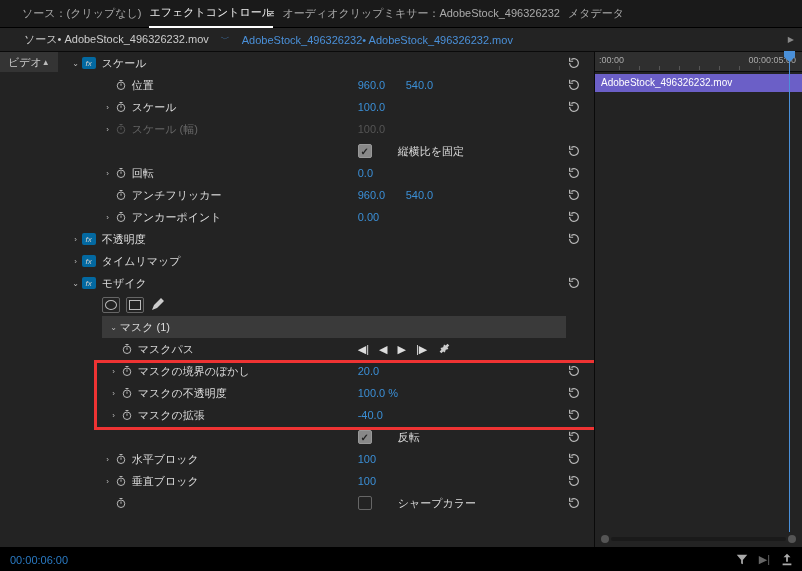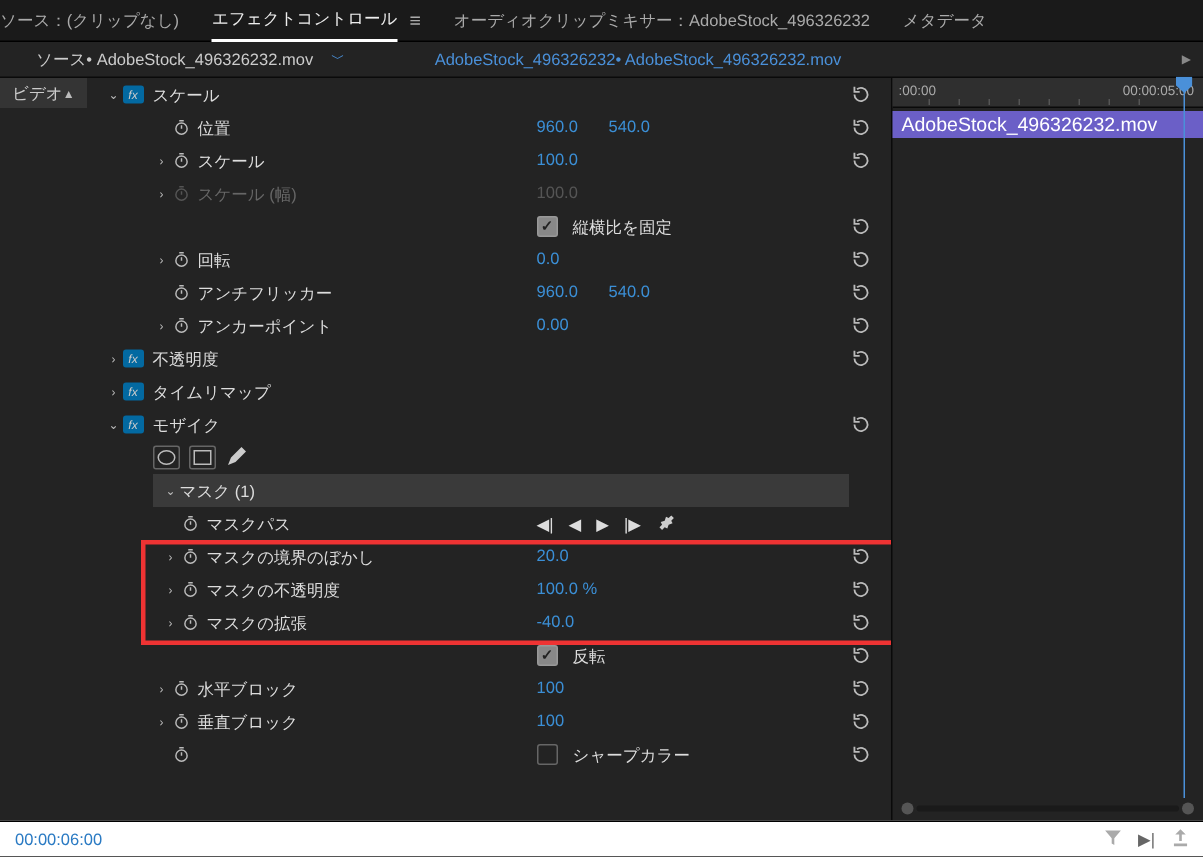--- a/index.html
+++ b/index.html
@@ -12,39 +12,39 @@
     height: 571px;
     overflow: hidden;
     position: relative;
   }
   .tabbar {
     display: flex;
     align-items: center;
     height: 28px;
     background: #1a1a1a;
     border-bottom: 1px solid #000;
-    padding-left: 0;
-    gap: 22px;
+    padding-left: 22px;
+    gap: 8px;
   }
   .tabbar .tab { color: #aaa; cursor: pointer; }
   .tabbar .tab.active { color: #eee; border-bottom: 2px solid #fff; padding: 6px 0; }
   .tabbar .menu-icon { color: #aaa; margin-left: -14px; font-size: 13px; }
 
   .subheader {
     display: flex;
     align-items: center;
     height: 24px;
     background: #232323;
     border-bottom: 1px solid #0a0a0a;
     padding-left: 24px;
     gap: 8px;
   }
   .subheader .src { color: #ccc; }
   .subheader .chev { color: #4a90d9; font-size: 9px; padding: 0 4px; cursor: pointer; }
-  .subheader .seq { color: #4a90d9; margin-left: 48px; }
+  .subheader .seq { color: #4a90d9; }
   .subheader .play-end { margin-left: auto; margin-right: 8px; color: #888; font-size: 8px; }
 
   .main {
     display: flex;
     height: calc(100% - 28px - 24px - 24px);
   }
 
   .left {
     width: 594px;
     background: #232323;
@@ -114,21 +114,21 @@
     display: inline-flex;
     align-items: center;
     justify-content: center;
     margin-right: 6px;
     cursor: pointer;
     position: absolute;
     left: 300px;
   }
   .checkbox.checked { background: #888; border-color: #999; }
   .checkbox.checked::after { content: "✓"; color: #222; font-size: 10px; font-weight: bold; }
-  .checkbox-label { position: absolute; left: 324px; color: #ddd; }
+  .checkbox-label { position: absolute; left: 340px; color: #ddd; }
 
   .mask-tools {
     display: flex;
     gap: 6px;
     align-items: center;
   }
   .mask-tool {
     width: 18px; height: 16px;
     border: 1px solid #666;
     border-radius: 2px;
@@ -196,21 +196,21 @@
     content: "";
     position: absolute;
     top: -1px; left: -5px;
     width: 11px; height: 11px;
     background: #4a90d9;
     clip-path: polygon(0 0, 100% 0, 100% 55%, 50% 100%, 0 55%);
   }
   .clip-bar {
     background: #6b5fc7;
     color: #fff;
-    font-size: 13px;
+    font-size: 10px;
     height: 18px;
     line-height: 18px;
     padding-left: 6px;
     margin-top: 2px;
     white-space: nowrap;
     overflow: hidden;
   }
 
   .hscroll {
     position: absolute;
@@ -223,21 +223,21 @@
   }
   .hscroll .cap {
     width: 8px; height: 8px; border-radius: 4px; background: #555;
   }
   .hscroll .track {
     flex: 1; height: 4px; background: #1a1a1a; border-radius: 2px; margin: 0 2px;
   }
 
   .footer {
     height: 24px;
-    background: #ffffff;
+    background: #000000;
     border-top: 1px solid #000;
     display: flex;
     align-items: center;
     padding: 0 10px;
     position: relative;
     text-align: center;
   }
   .footer .tc { color: #2a7ac3; }
   .footer .icons {
     position: absolute;

